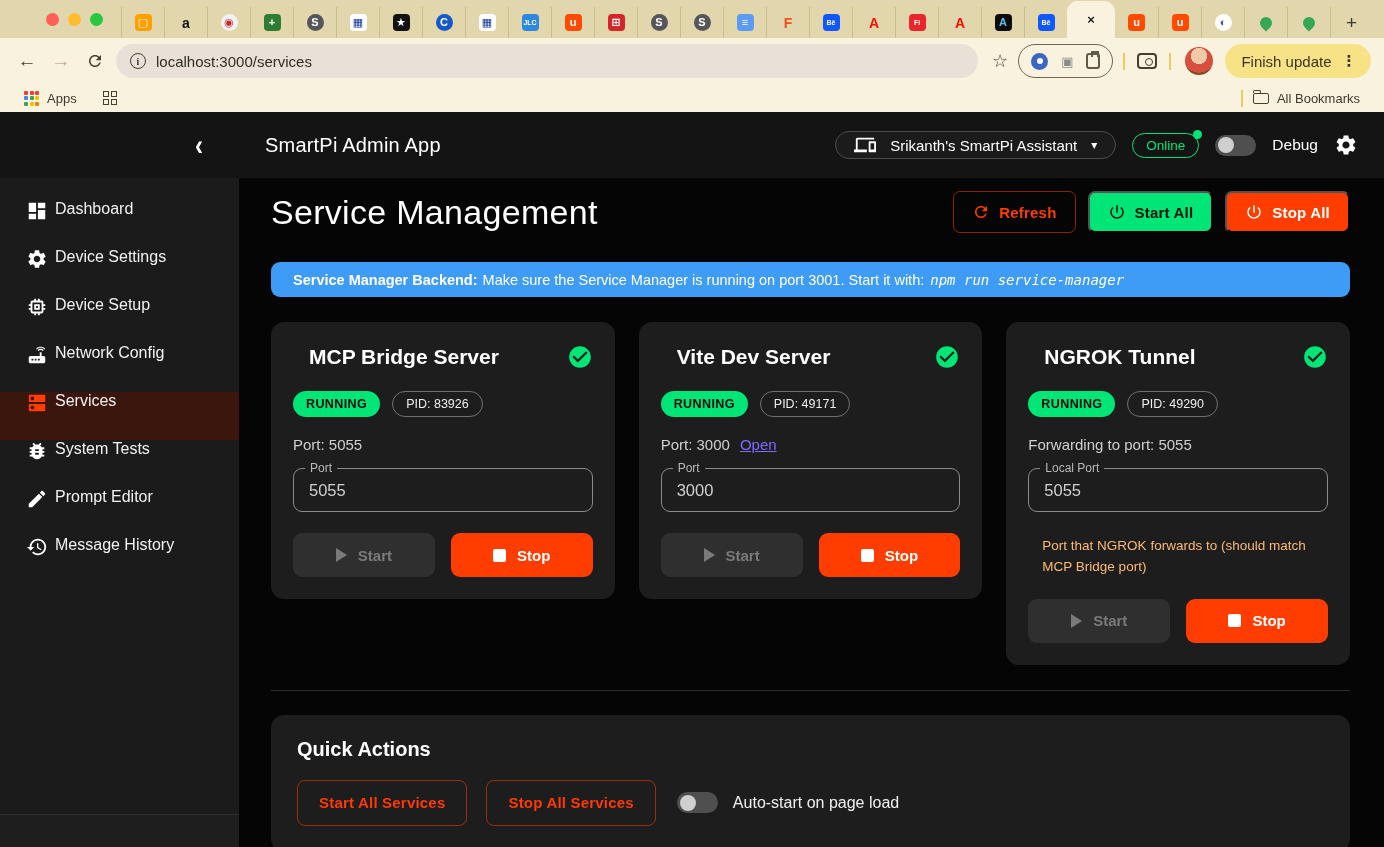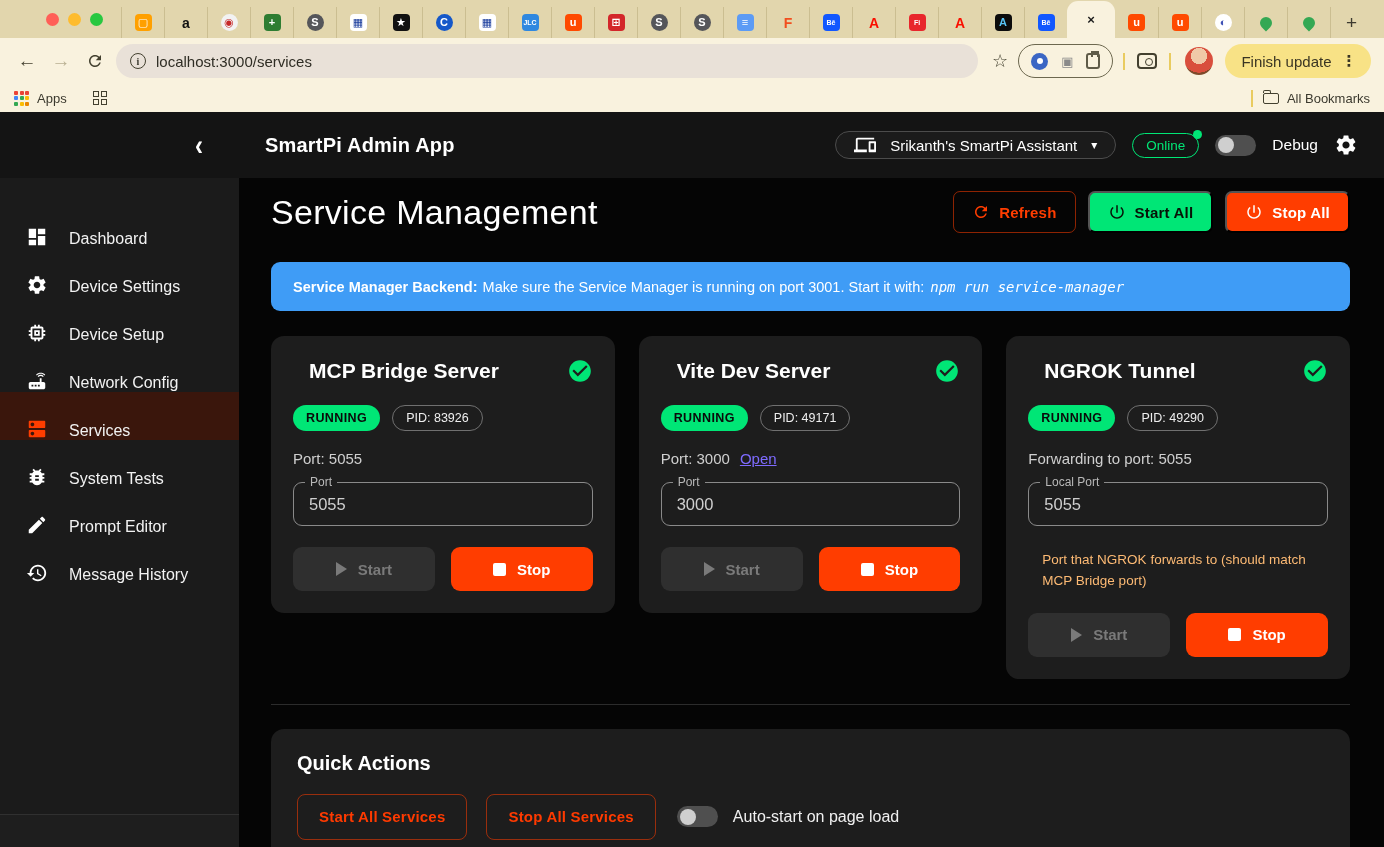--- a/index.html
+++ b/index.html
@@ -48,76 +48,76 @@
   .tabsearch { width:20px; height:16px; border:2px solid #43402f; border-radius:4px; position:relative; margin:0 2px; }
   .tabsearch::after { content:""; position:absolute; right:2px; bottom:1px; width:6px; height:6px;
                       border:1.5px solid #43402f; border-radius:50%; }
   .avatar { width:28px; height:28px; border-radius:50%; margin:0 4px;
             background:radial-gradient(circle at 50% 32%, #f0c9a8 0 34%, #d94f3d 35% 70%, #7e4a2a 71%); }
   .update-pill { height:34px; background:#f8e286; border-radius:17px; display:flex; align-items:center;
                  gap:10px; padding:0 13px 0 16px; margin-left:8px; cursor:pointer; }
   .update-pill span { font-size:15px; color:#3a3523; }
   .update-pill b { font-weight:700; color:#3a3523; font-size:15px; letter-spacing:1px; }
 
-  .bookmarks { height:28px; background:#f9f2de; display:flex; align-items:center; padding:0 14px; }
+  .bookmarks { height:28px; background:#f9f2de; display:flex; align-items:center; padding:0 24px; }
   .bm-label { font-size:13px; color:#3b392e; margin-left:8px; }
   .grid9 { display:grid; grid-template-columns:repeat(3,4px); grid-gap:1.5px; }
   .grid9 i { width:4px; height:4px; border-radius:1px; display:block; }
   .grid4 { display:grid; grid-template-columns:repeat(2,6px); grid-gap:2px; margin-left:26px; }
   .grid4 i { width:6px; height:6px; border:1.7px solid #43402f; display:block; }
   .bm-right { margin-left:auto; display:flex; align-items:center; }
   .folder { width:16px; height:11px; border:1.7px solid #43402f; border-radius:2px; position:relative; margin-right:8px; }
   .folder::before { content:""; position:absolute; top:-4px; left:-1px; width:6px; height:2px;
                     border:1.7px solid #43402f; border-bottom:none; border-radius:2px 2px 0 0; }
 
   
   .app { height:735px; display:flex; flex-direction:column; background:#050505; }
   .app-header { height:66px; background:#141414; display:flex; align-items:center; flex:none; }
   .collapse-zone { width:239px; flex:none; display:flex; justify-content:flex-end; padding-right:36px; }
   .chev { color:#fff; font-size:24px; line-height:1; cursor:pointer; font-weight:700; transform:scaleY(1.25); }
-  .app-title { color:#fff; font-size:20px; font-weight:700; margin-left:26px; letter-spacing:.2px; }
+  .app-title { color:#fff; font-size:20px; font-weight:400; margin-left:26px; letter-spacing:.2px; }
   .hdr-right { margin-left:auto; display:flex; align-items:center; gap:16px; padding-right:26px; }
   .device-btn { display:flex; align-items:center; gap:14px; border:1px solid #4c4c4c; background:#1b1b1b;
                 border-radius:21px; height:28px; padding:0 18px; color:#fff; cursor:pointer; }
   .device-btn svg { fill:#fff; }
   .device-btn .lbl { font-size:15px; }
   .device-btn .caret { font-size:12px; color:#fff; }
   .online { position:relative; border:1px solid #00e676; color:#00e676; font-size:13.5px;
             border-radius:14px; padding:4px 13px; }
   .online::after { content:""; position:absolute; top:-4px; right:-4px; width:9px; height:9px;
                    border-radius:50%; background:#00e676; }
   .toggle { width:41px; height:21px; border-radius:11px; background:#4f4f4f; position:relative; cursor:pointer; flex:none; }
   .toggle i { position:absolute; top:2.5px; left:3px; width:16px; height:16px; border-radius:50%; background:#cfcfcf; }
   .debug-lbl { color:#fff; font-size:15.5px; }
   .gear-btn { display:flex; cursor:pointer; }
   .gear-btn svg { fill:#fff; }
 
   .app-body { flex:1; display:flex; min-height:0; }
   .sidebar { width:239px; flex:none; background:#1b1b1b; display:flex; flex-direction:column; padding-top:22px; }
-  .side-item { height:48px; display:flex; align-items:flex-end; padding-left:26px; gap:21px; cursor:pointer; }
+  .side-item { height:48px; display:flex; align-items:flex-start; padding-left:26px; gap:7px; cursor:pointer; }
   .side-item svg { fill:#fff; flex:none; }
   .side-item .lbl { color:#f2f2f2; font-size:16px; }
   .side-item.active { background:#3a160c; }
   .side-item.active svg { fill:#ff3d00; }
   .side-footer { margin-top:auto; height:33px; background:#1e1e1e; border-top:1px solid #303030; }
 
   .main { flex:1; padding:13px 34px 0 32px; overflow:hidden; background:#050505; }
   .page-head { display:flex; align-items:center; }
   .page-title { color:#fff; font-size:34px; font-weight:400; letter-spacing:.3px; }
   .head-actions { margin-left:auto; display:flex; gap:12px; }
   .btn { display:flex; align-items:center; justify-content:center; gap:9px; height:42px; border-radius:7px;
          font-size:15px; font-weight:600; cursor:pointer; padding:0 18px; letter-spacing:.2px; }
   .btn-refresh { border:1px solid rgba(255,61,0,.55); color:#ff3d00; background:transparent; }
   .btn-refresh svg { fill:#ff3d00; }
   .btn-startall { background:#00e676; color:#071307; }
   .btn-startall svg { fill:#071307; }
   .btn-stopall { background:#ff3d00; color:#fff; }
   .btn-stopall svg { fill:#fff; }
 
-  .banner { margin-top:29px; height:49px; background:#3f9cf6; border-radius:9px; display:flex;
+  .banner { margin-top:29px; height:35px; background:#3f9cf6; border-radius:9px; display:flex;
             align-items:center; padding:0 22px; color:#fff; font-size:14.5px; }
   .banner b { font-weight:700; margin-right:5px; }
   .banner code { font-family:"DejaVu Sans Mono",monospace; font-size:14px; margin-left:6px;font-style:italic; }
 
   .cards { display:flex; gap:24px; margin-top:25px; align-items:flex-start; }
   .card { flex:1 1 0; background:#1d1d1d; border-radius:13px; padding:22px; }
   .card-head { display:flex; align-items:center; }
   .card-title { color:#fff; font-size:21px; font-weight:700;margin-left:16px; }
   .card-head svg { margin-left:auto; fill:#00e676; }
   .pills { display:flex; gap:12px; margin-top:21px; align-items:center; }

